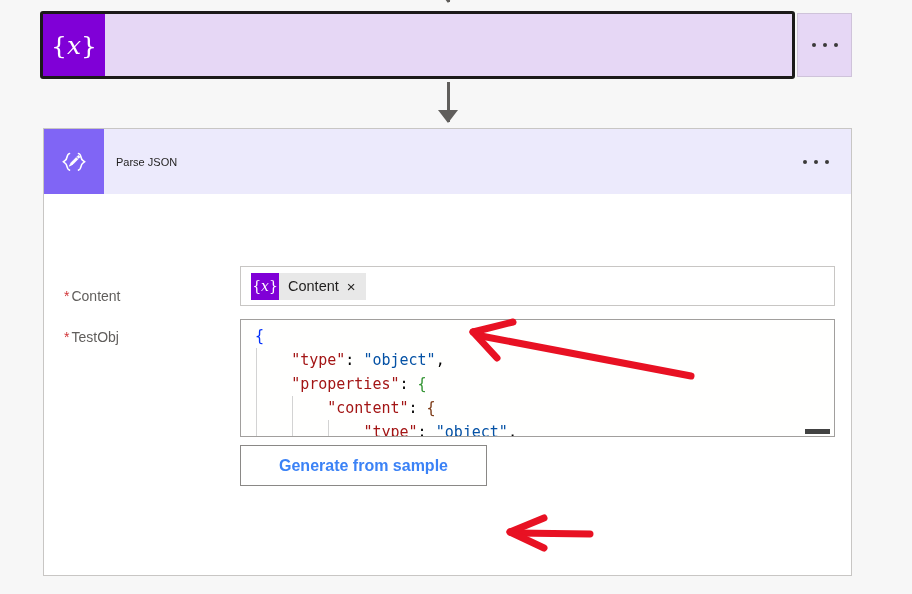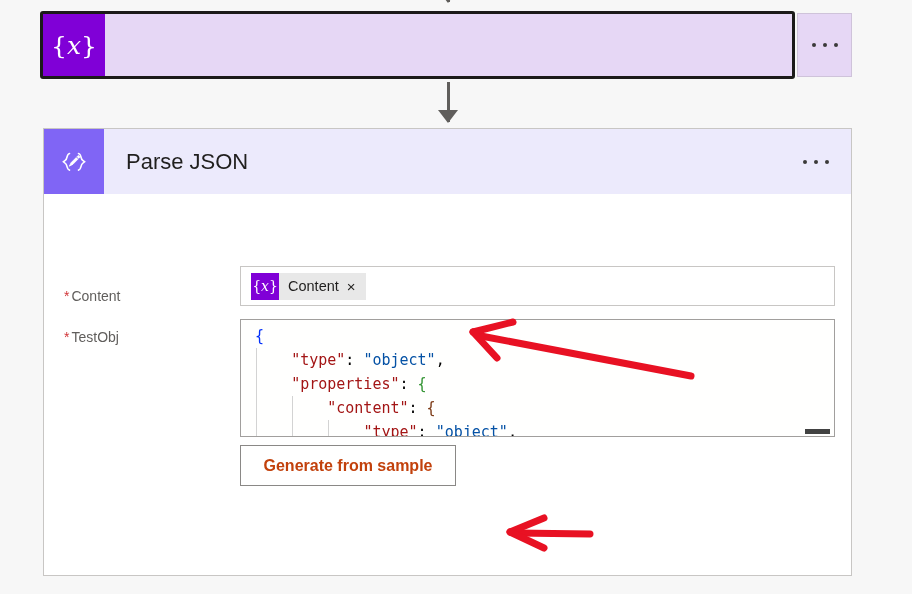--- a/index.html
+++ b/index.html
@@ -111,22 +111,22 @@
     flex: 0 0 60px;
     background: #8065f5;
     display: flex;
     align-items: center;
     justify-content: center;
   }
   #parsejson-title {
     flex: 1;
     display: flex;
     align-items: center;
-    padding-left: 22px;
-    font-size: 22px;
+    padding-left: 12px;
+    font-size: 11px;
     color: #201f1e;
   }
   #parsejson-more {
     width: 70px;
     display: flex;
     align-items: center;
     justify-content: center;
   }
 
   #parsejson-body { position: relative; padding: 0; }
@@ -228,27 +228,27 @@
     position: absolute;
     right: 4px; bottom: 2px;
     width: 25px; height: 5px;
     background: #424242;
   }
 
   
   #btn-generate {
     position: absolute;
     left: 196px; top: 251px;
-    width: 216px; height: 41px;
+    width: 247px; height: 41px;
     background: #ffffff;
     border: 1px solid #8a8886;
     font-family: "Liberation Sans", sans-serif;
     font-size: 16px;
     font-weight: bold;
-    color: #c2410c;
+    color: #3b82f6;
     cursor: pointer;
   }
 
   
   .annot { position: absolute; pointer-events: none; }
 </style>
 </head>
 <body>
 
 <div id="stage">

